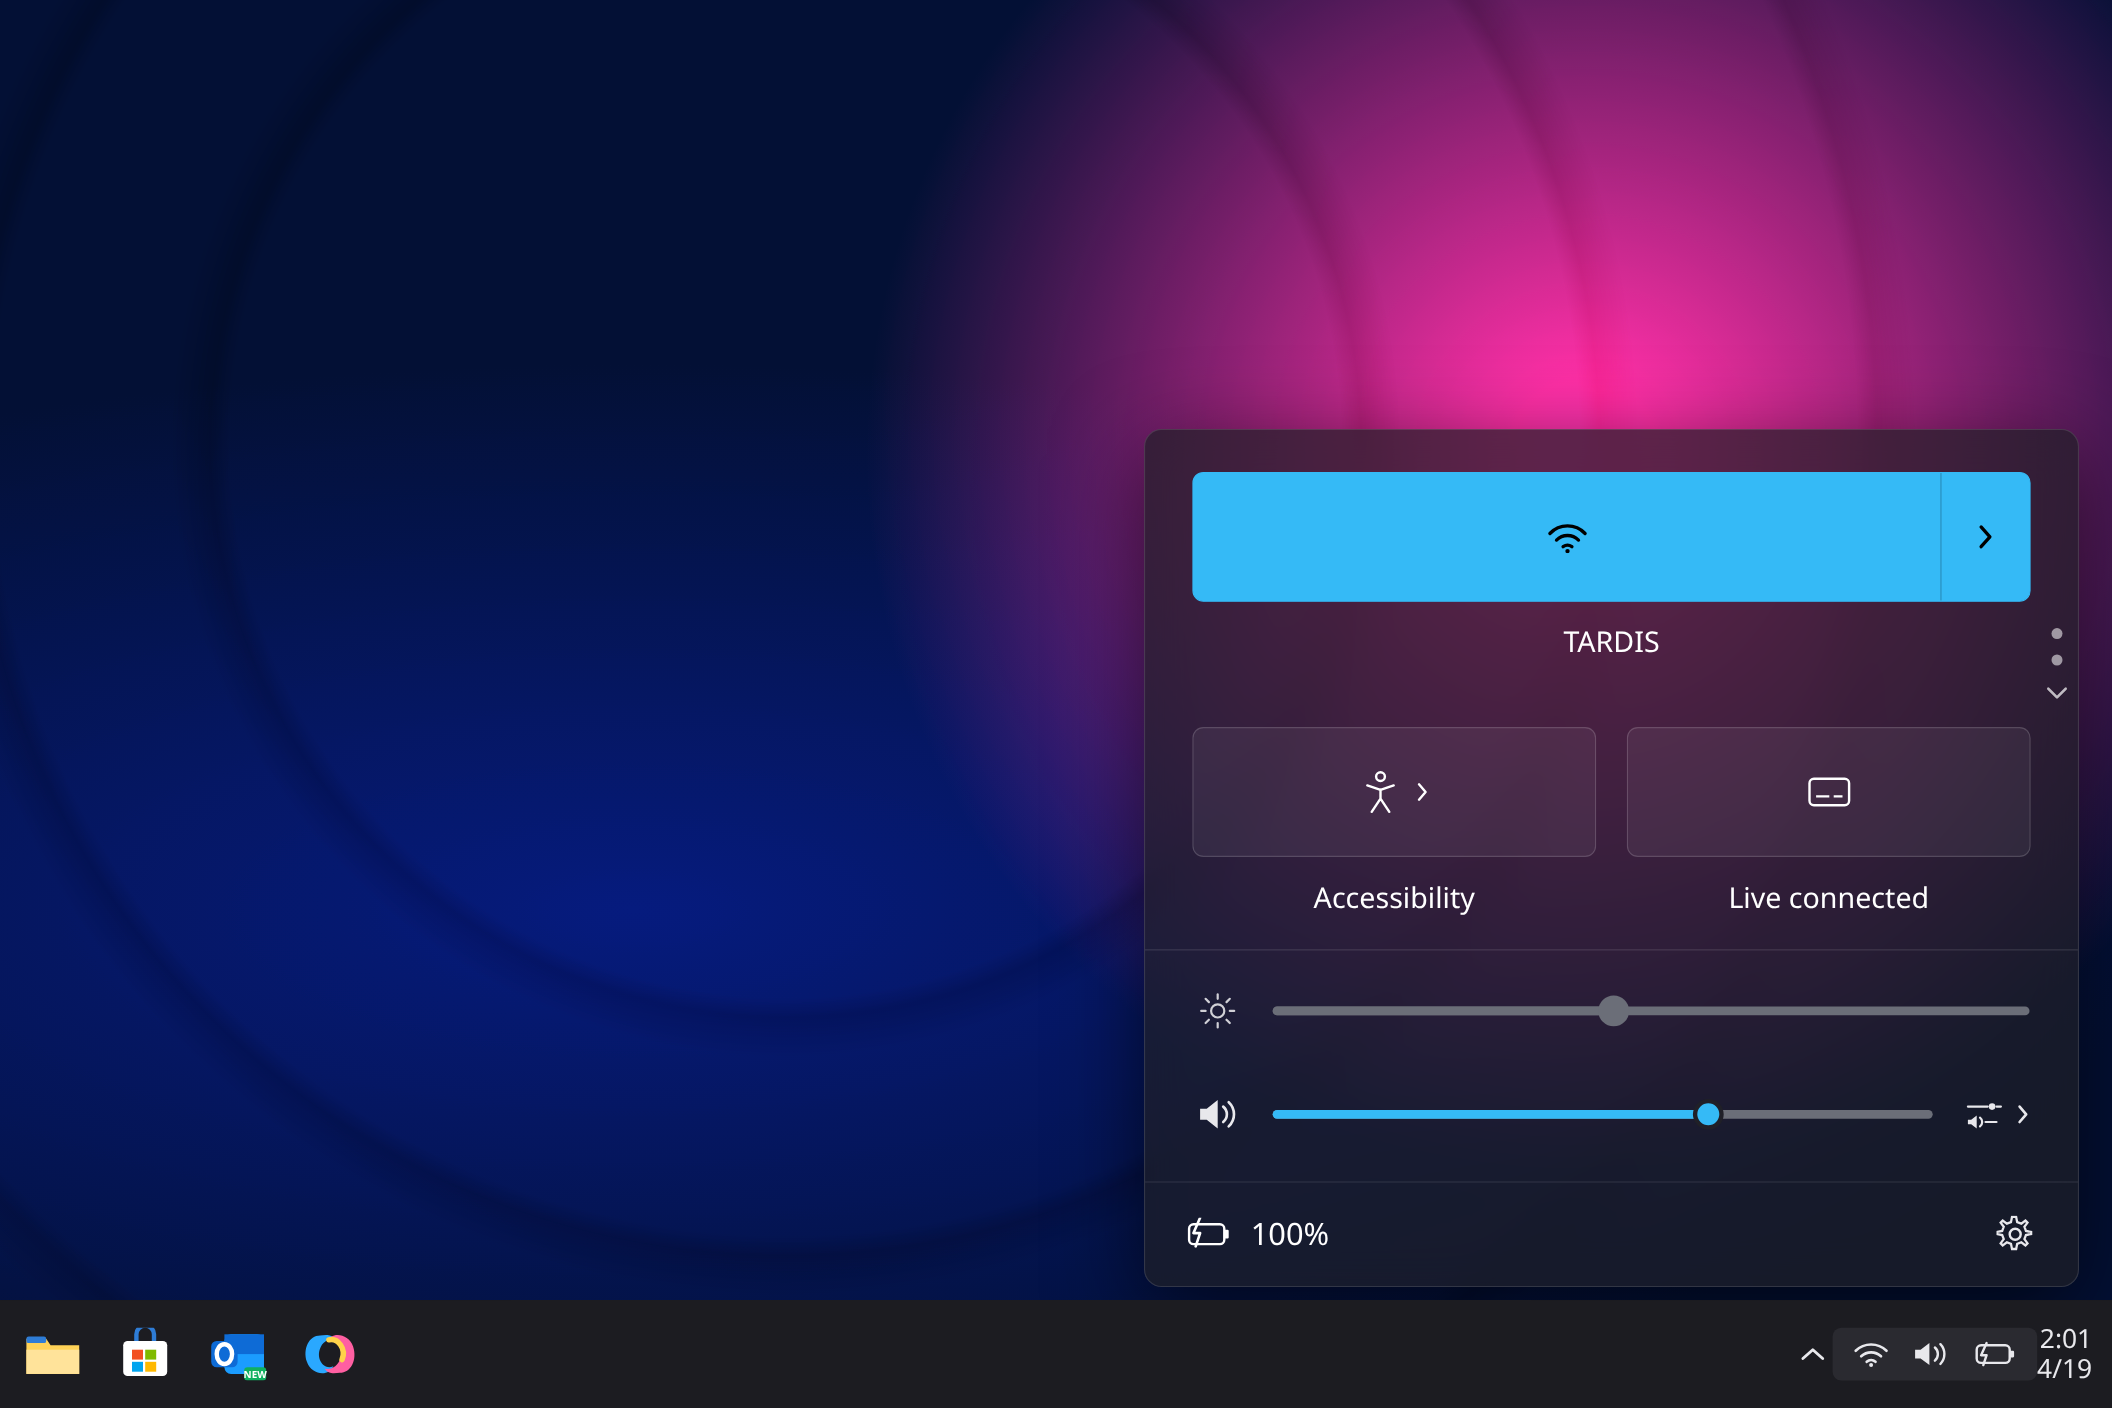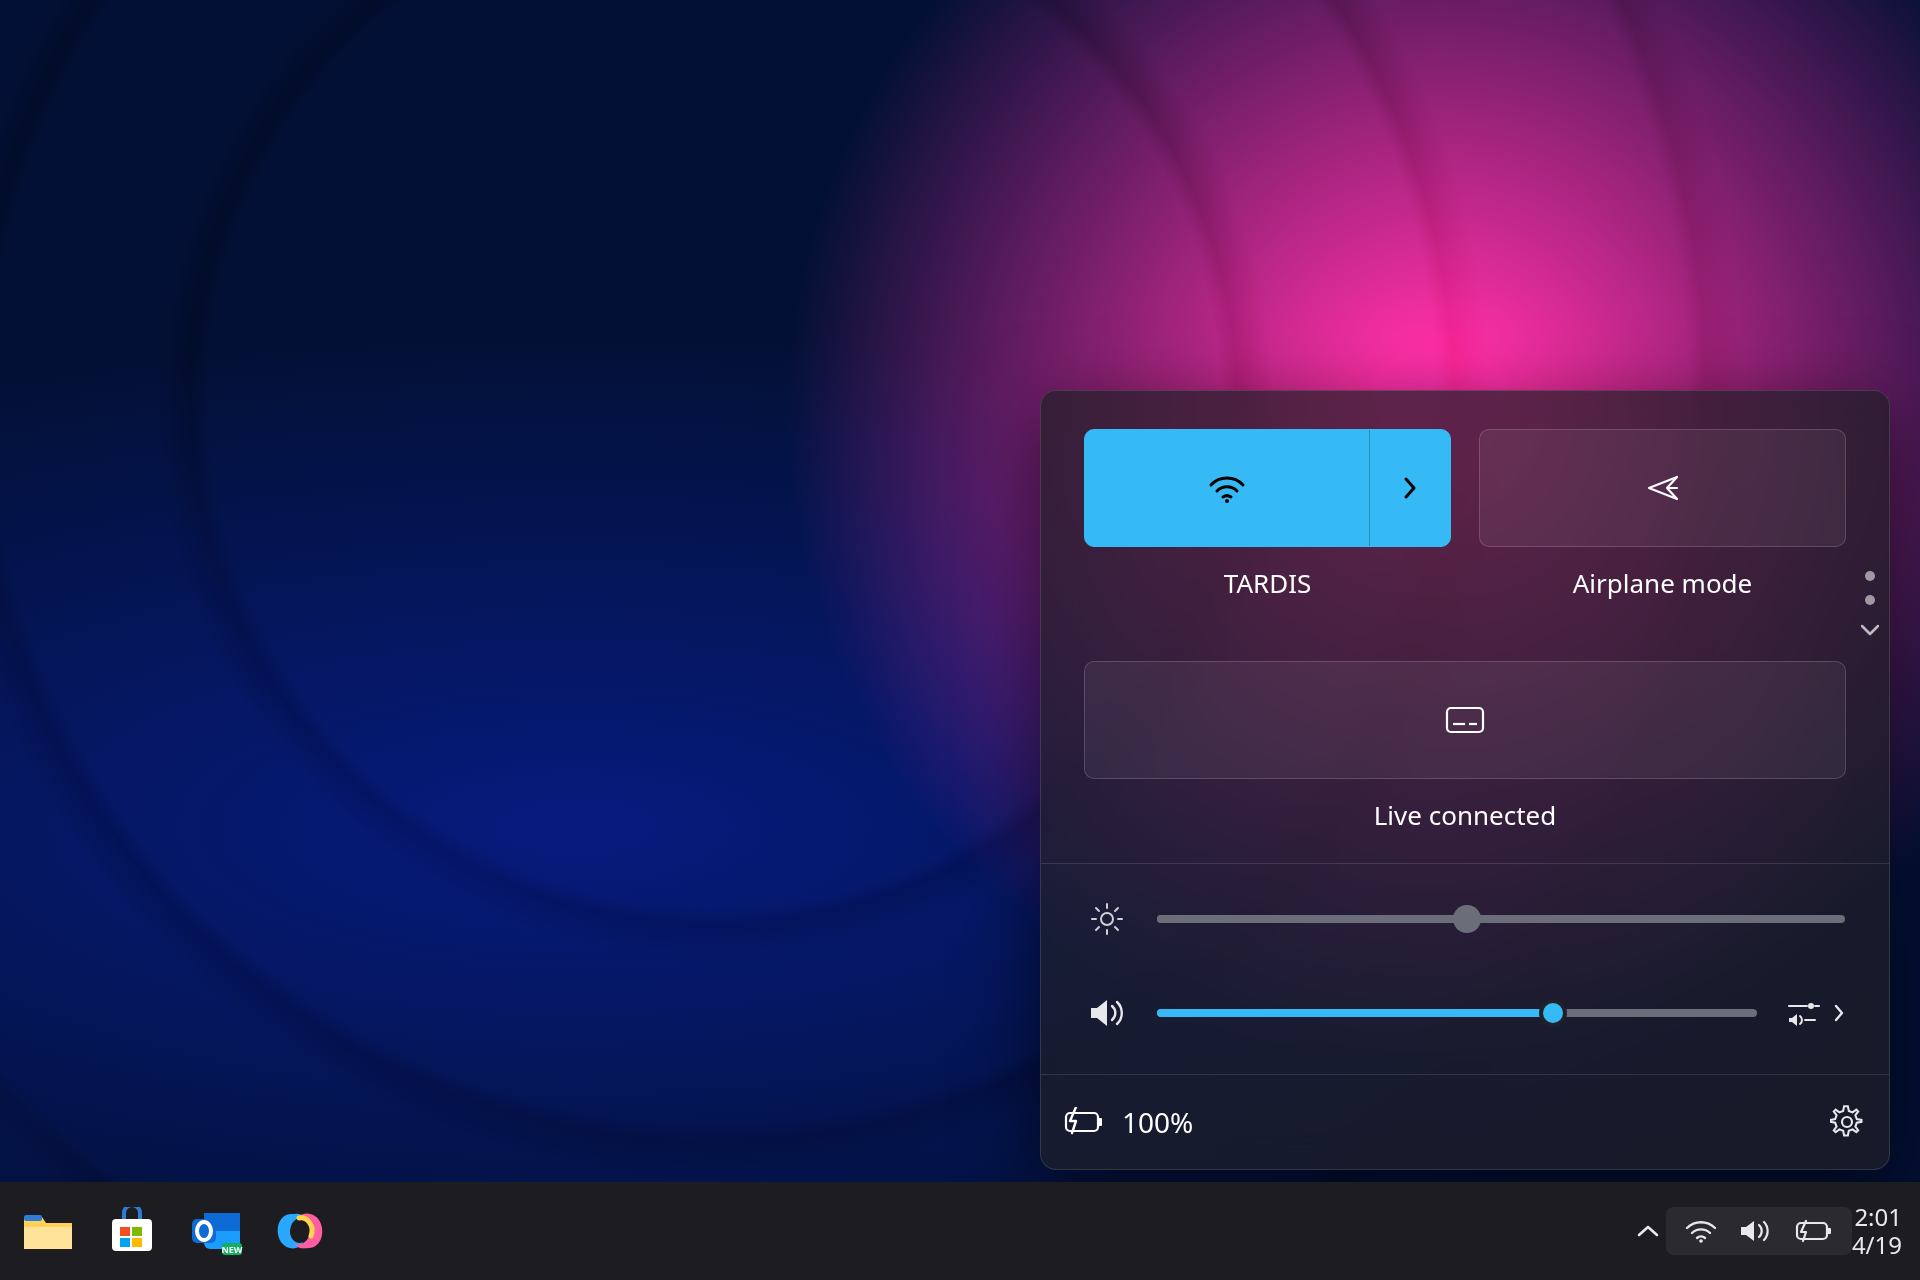--- a/index.html
+++ b/index.html
@@ -113,21 +113,21 @@
   .track { position:absolute; top:50%; left:0; right:0; height:8px; transform:translateY(-50%); border-radius:4px; background:#6b6e78; }
   .track .fill { position:absolute; left:0; top:0; bottom:0; border-radius:4px; }
   .thumb { position:absolute; top:50%; width:28px; height:28px; border-radius:50%; transform:translate(-50%,-50%); }
   .brightness .fill { background:#6b6e78; }
   .brightness .thumb { background:#6b6e78; }
   .volume .fill { background:#35baf6; }
   .volume .thumb { background:#35baf6; border:4px solid #202028; box-sizing:border-box; }
   .slider-icon { width:44px; display:flex; justify-content:center; color:#e8e8ec; }
   .after-icons { display:flex; align-items:center; gap:10px; color:#e8e8ec; }
 
-  .bottom-row { padding: 24px 19px; display:flex; align-items:center; justify-content:space-between; }
+  .bottom-row { padding: 24px 34px; display:flex; align-items:center; justify-content:space-between; }
   .battery-status { display:flex; align-items:center; gap:16px; font-size:28px; color:#fff; }
   .settings-btn { display:flex; cursor:pointer; padding:6px; border-radius:6px; color:#e8e8ec; }
 
   
   .taskbar {
     position:absolute; left:0; right:0; bottom:0; height:98px;
     background:#1c1c21;
     display:flex; align-items:center; padding:0 18px;
     color:#e8e8ec;
   }
@@ -181,34 +181,40 @@
               <svg width="14" height="24" viewBox="0 0 14 24">
                   <path d="M3 3 L11 12 L3 21" fill="none" stroke="#000" stroke-width="3" stroke-linecap="round" stroke-linejoin="round"></path>
                 </svg>
             </span>
           </div>
         </div>
         <div class="tile-label">TARDIS</div>
       </div>
 
 
+    </div>
+
+    <div class="tile-row">
+
       <div class="tile-wrap">
         <div class="tile">
           <span class="icon">
-            <svg width="40" height="34" viewBox="0 0 40 34" fill="none" stroke="#fff" stroke-width="2.2" stroke-linejoin="round" stroke-linecap="round">
-              <path d="M6 17 L34 6 L24 17 L34 28 L6 17 Z M24 17 L34 17"></path>
+            <svg width="36" height="40" viewBox="0 0 36 40" fill="none" stroke="#fff" stroke-width="2.2" stroke-linecap="round" stroke-linejoin="round">
+              <circle cx="18" cy="6" r="4"></circle>
+                <path d="M6 14 L18 18 L30 14 M18 18 L18 26 M18 26 L10 38 M18 26 L26 38"></path>
             </svg>
           </span>
+          <span class="icon expand-inline">
+            <svg width="12" height="20" viewBox="0 0 12 20">
+                <path d="M3 3 L9 10 L3 17" fill="none" stroke="#fff" stroke-width="2.2" stroke-linecap="round" stroke-linejoin="round"></path>
+              </svg>
+          </span>
         </div>
-        <div class="tile-label">Airplane mode</div>
-      </div>
-    </div>
-
-    <div class="tile-row">
-
+        <div class="tile-label">Accessibility</div>
+      </div>
 
 
       <div class="tile-wrap">
         <div class="tile">
           <span class="icon">
             <svg width="44" height="32" viewBox="0 0 44 32" fill="none" stroke="#fff" stroke-width="2.2">
               <rect x="4" y="4" width="36" height="24" rx="4"></rect>
                 <line x1="10" y1="20" x2="22" y2="20"></line>
                 <line x1="26" y1="20" x2="34" y2="20"></line>
             </svg>

